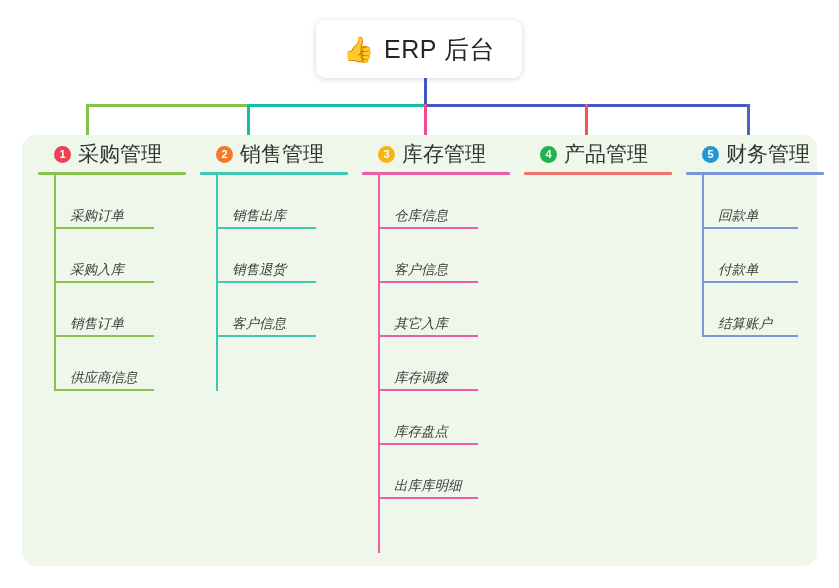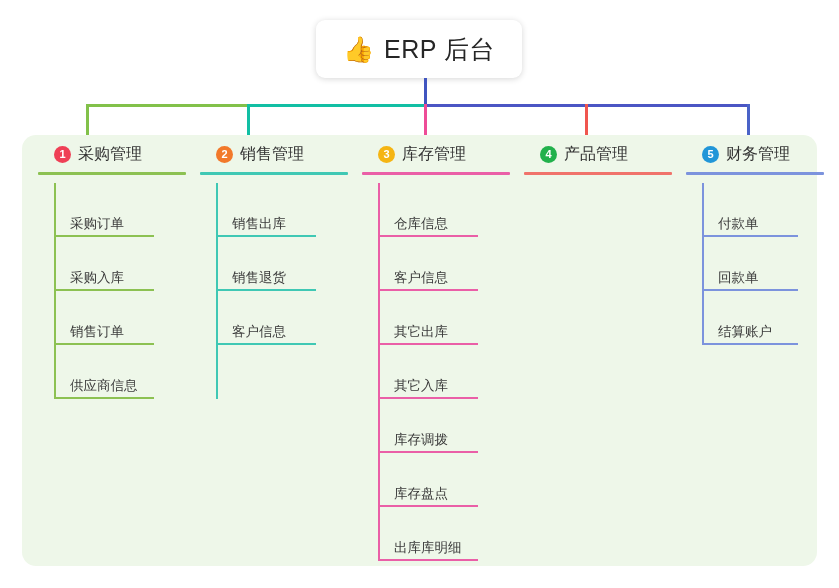--- a/index.html
+++ b/index.html
@@ -47,26 +47,26 @@
     height:26px;
     padding-left:16px;
     white-space:nowrap;
   }
   .badge{
     width:17px;height:17px;border-radius:50%;
     color:#fff;font-size:11px;line-height:17px;
     text-align:center;font-weight:bold;
     flex:0 0 auto;
   }
-  .col-title{font-size:16px;color:#333;}
+  .col-title{font-size:21px;color:#333;}
   .head-rule{
     margin-top:5px;
     height:3px;border-radius:1px;
   }
-  .leaves{position:relative;margin-top:8px;}
+  .leaves{position:relative;margin-top:0;font-style:italic;}
   .spine{
     position:absolute;left:16px;top:0;width:2px;
   }
   .leaf{
     position:relative;
     height:54px;
     margin-left:16px;
     display:flex;align-items:flex-end;
   }
   .leaf-text{
@@ -162,24 +162,20 @@
           <div class="spine" style="background: rgb(234, 95, 167); height: 378px;"></div>
           <div class="leaf">
             <span class="leaf-text">仓库信息</span>
             <div class="leaf-rule" style="background: rgb(234, 95, 167); width: 100px;"></div>
           </div>
           <div class="leaf">
             <span class="leaf-text">客户信息</span>
             <div class="leaf-rule" style="background: rgb(234, 95, 167); width: 100px;"></div>
           </div>
           <div class="leaf">
-            <span class="leaf-text">其它出库</span>
-            <div class="leaf-rule" style="background: rgb(234, 95, 167); width: 100px;"></div>
-          </div>
-          <div class="leaf">
             <span class="leaf-text">其它入库</span>
             <div class="leaf-rule" style="background: rgb(234, 95, 167); width: 100px;"></div>
           </div>
           <div class="leaf">
             <span class="leaf-text">库存调拨</span>
             <div class="leaf-rule" style="background: rgb(234, 95, 167); width: 100px;"></div>
           </div>
           <div class="leaf">
             <span class="leaf-text">库存盘点</span>
             <div class="leaf-rule" style="background: rgb(234, 95, 167); width: 100px;"></div>
@@ -199,28 +195,28 @@
       </div>
       <div class="col" style="left: 686px; width: 140px;">
         <div class="col-head">
           <span class="badge" style="background: rgb(33, 150, 216);">5</span>
           <span class="col-title">财务管理</span>
         </div>
         <div class="head-rule" style="background: rgb(124, 147, 221); width: 138px;"></div>
         <div class="leaves">
           <div class="spine" style="background: rgb(124, 147, 221); height: 162px;"></div>
           <div class="leaf">
+            <span class="leaf-text">回款单</span>
+            <div class="leaf-rule" style="background: rgb(124, 147, 221); width: 96px;"></div>
+          </div>
+          <div class="leaf">
             <span class="leaf-text">付款单</span>
             <div class="leaf-rule" style="background: rgb(124, 147, 221); width: 96px;"></div>
           </div>
           <div class="leaf">
-            <span class="leaf-text">回款单</span>
-            <div class="leaf-rule" style="background: rgb(124, 147, 221); width: 96px;"></div>
-          </div>
-          <div class="leaf">
             <span class="leaf-text">结算账户</span>
             <div class="leaf-rule" style="background: rgb(124, 147, 221); width: 96px;"></div>
           </div>
         </div>
       </div>
     </div>
 
 </div>
 
 </body></html>

